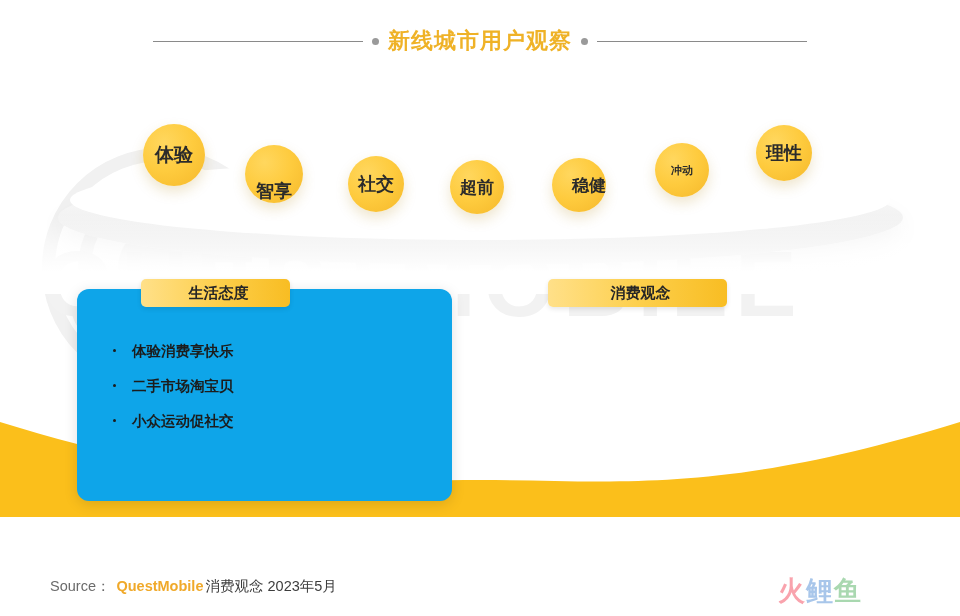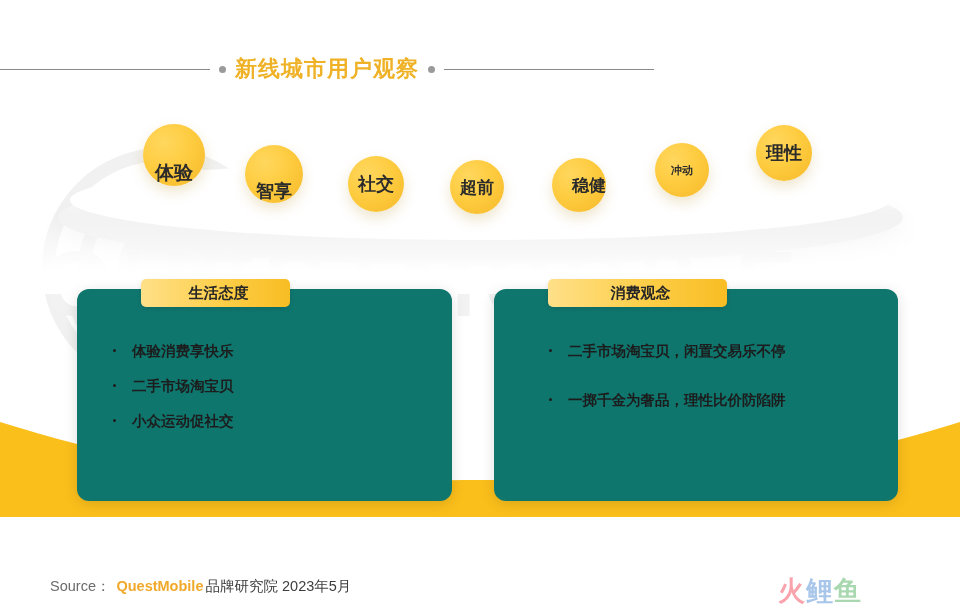--- a/index.html
+++ b/index.html
@@ -69,24 +69,25 @@
     height: 120px;
     background: #f2f2f2;
     transform: rotate(-4deg);
     border-radius: 4px;
   }
 
   
   .title-row {
     position: absolute;
     left: 0;
-    top: 54px;
+    top: 26px;
     width: 960px;
     display: flex;
     align-items: center;
+    justify-content: center;
     gap: 0;
   }
   .title-line {
     height: 1px;
     width: 210px;
     background: #8a8a8a;
   }
   .title-dot {
     width: 7px;
     height: 7px;
@@ -151,21 +152,21 @@
     position: absolute;
     left: 0;
     top: 400px;
     width: 960px;
     height: 125px;
   }
 
   
   .card {
     position: absolute;
-    background: #0f766e;
+    background: #0ea5e9;
     border-radius: 12px;
     box-shadow: 0 3px 14px rgba(0,0,0,0.13);
   }
   .card-left  { left: 77px;  top: 289px; width: 375px; height: 212px; }
   .card-right { left: 494px; top: 289px; width: 404px; height: 212px; }
 
   .card-badge {
     position: absolute;
     height: 28px;
     border-radius: 5px;
@@ -260,21 +261,21 @@
 
   <div class="title-row">
     <span class="title-line"></span>
     <span class="title-dot"></span>
     <span class="title-text">新线城市用户观察</span>
     <span class="title-dot"></span>
     <span class="title-line"></span>
   </div>
 
   <div id="bubble-layer">
-      <div class="bubble" style="left: 143px; top: 124px; width: 62px; height: 62px; font-size: 19px; align-items: flex-end;">
+      <div class="bubble" style="left: 143px; top: 124px; width: 62px; height: 62px; font-size: 19px;">
         <span>体验</span>
       </div>
       <div class="bubble" style="left: 245px; top: 145px; width: 58px; height: 58px; font-size: 18px; align-items: flex-end;">
         <span>智享</span>
       </div>
       <div class="bubble" style="left: 348px; top: 156px; width: 56px; height: 56px; font-size: 18px;">
         <span>社交</span>
       </div>
       <div class="bubble" style="left: 450px; top: 160px; width: 54px; height: 54px; font-size: 17px;">
         <span>超前</span>
@@ -304,39 +305,27 @@
         <span class="bullet-dot"></span>
         <span>二手市场淘宝贝</span>
       </li>
       <li class="bullet">
         <span class="bullet-dot"></span>
         <span>小众运动促社交</span>
       </li>
     </ul>
   </div>
 
-  <div class="card card-right">
-    <ul class="bullets bullets-right" style="position:absolute; left:55px; top:53px;">
-      <li class="bullet">
-        <span class="bullet-dot"></span>
-        <span>二手市场淘宝贝，闲置交易乐不停</span>
-      </li>
-      <li class="bullet">
-        <span class="bullet-dot"></span>
-        <span>一掷千金为奢品，理性比价防陷阱</span>
-      </li>
-    </ul>
-  </div>
 
   <div class="card-badge badge-left">生活态度</div>
   <div class="card-badge badge-right">消费观念</div>
 
   <div class="source">
     <span class="source-label">Source：</span>
     <span class="source-brand">QuestMobile</span>
-    <span class="source-rest">品牌研究院 2023年5月</span>
+    <span class="source-rest">消费观念 2023年5月</span>
   </div>
 
   <div class="logo">
     <span class="c1">火</span><span class="c2">鲤</span><span class="c3">鱼</span>
   </div>
 
 </div>
 
 </body></html>

